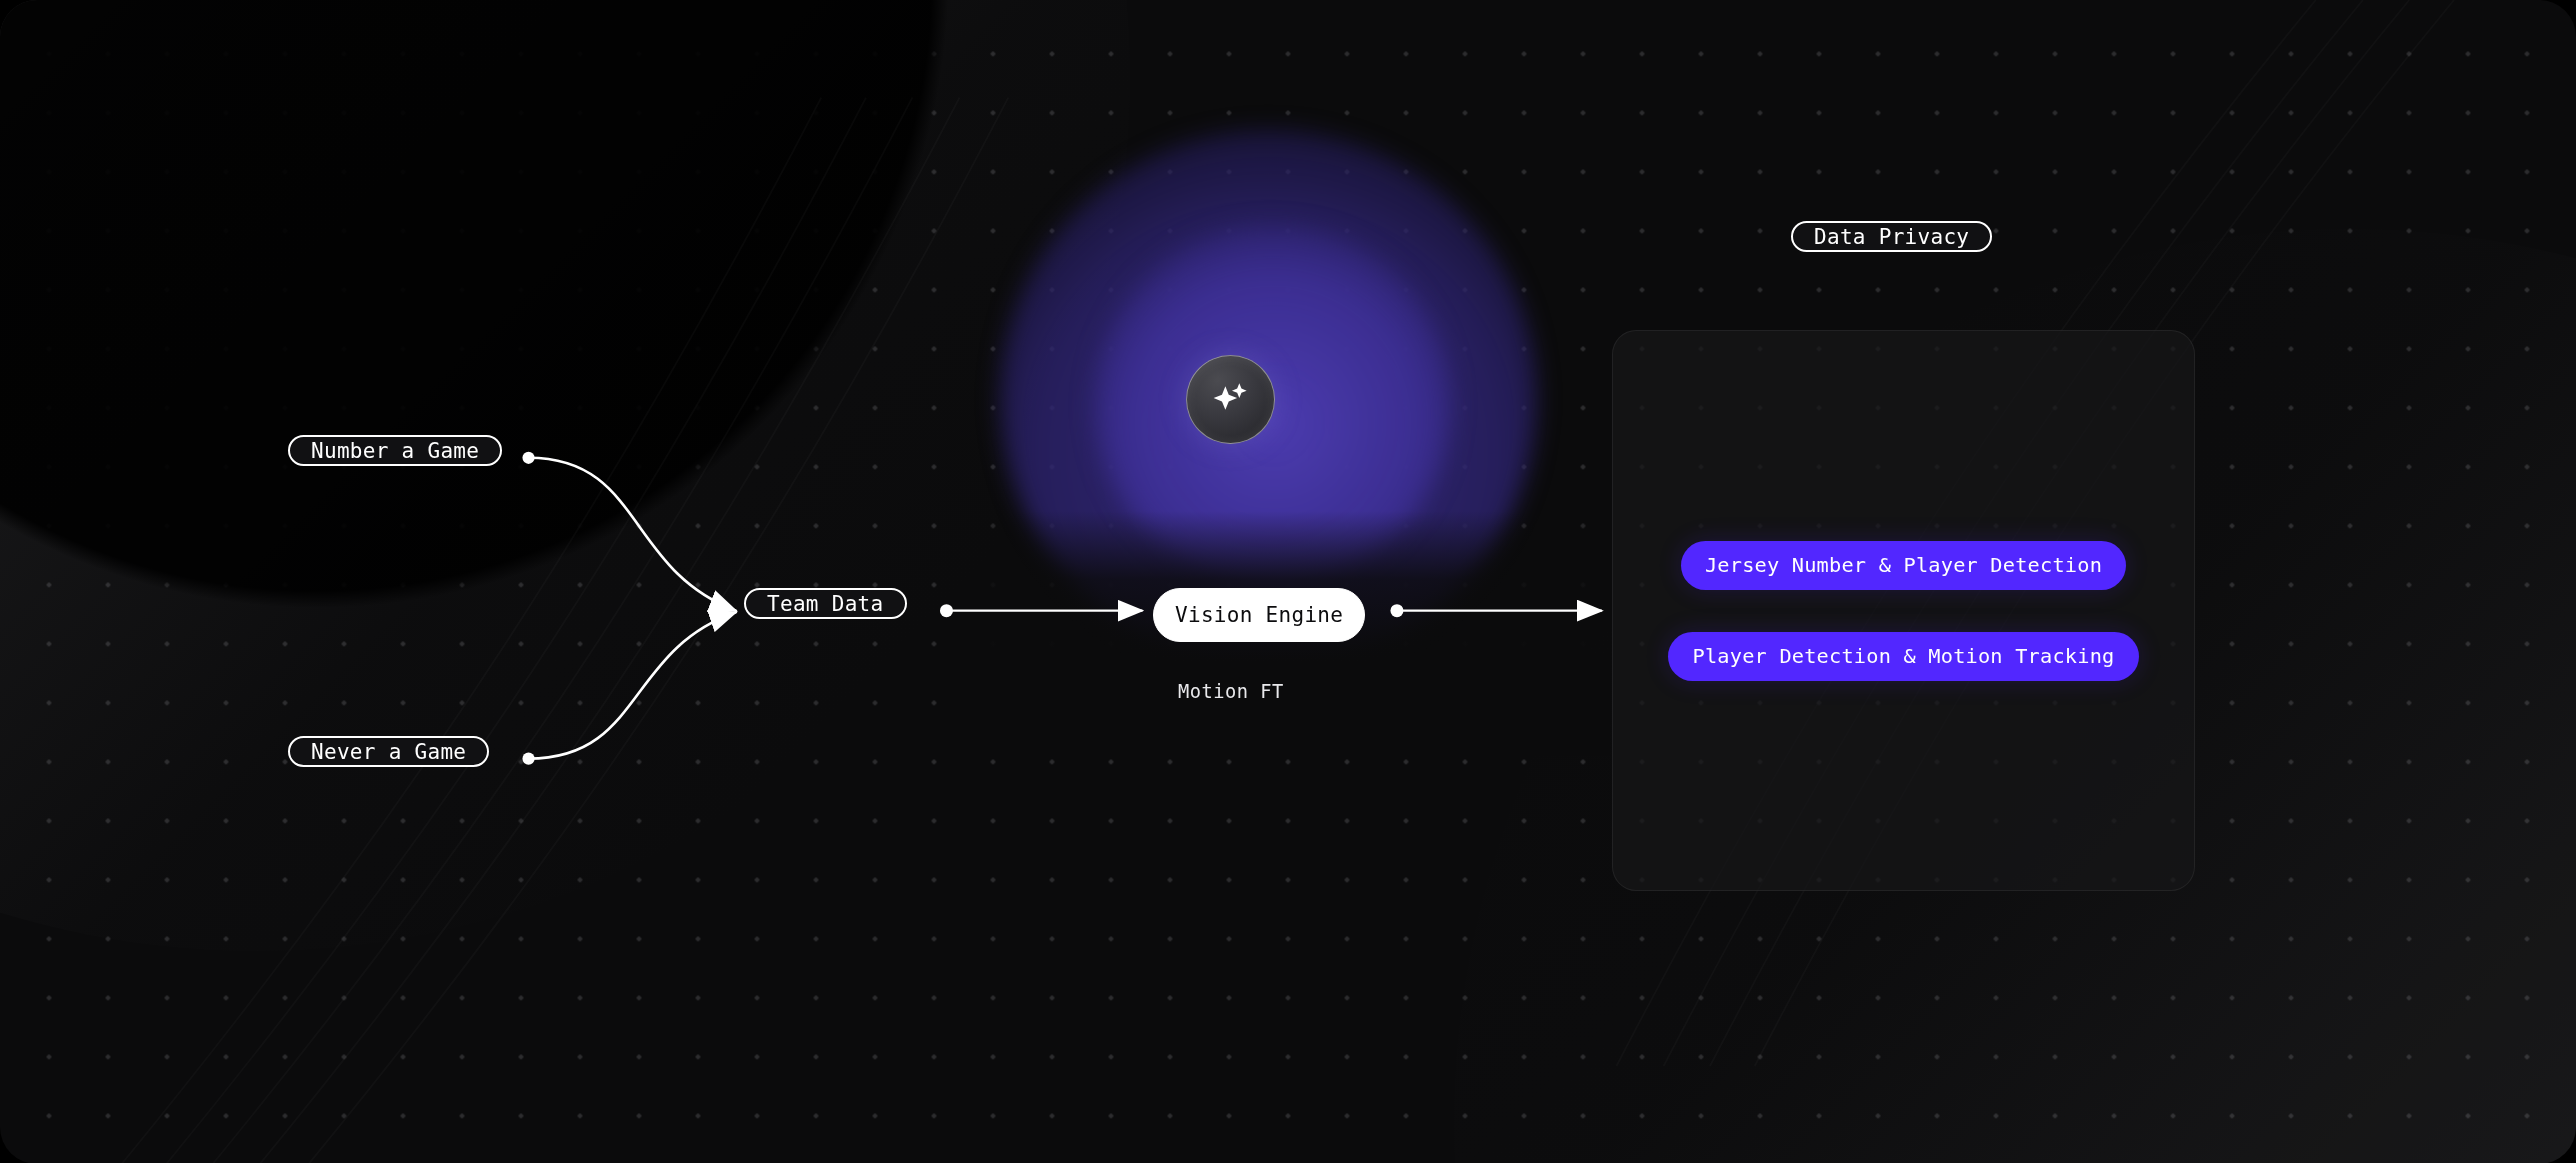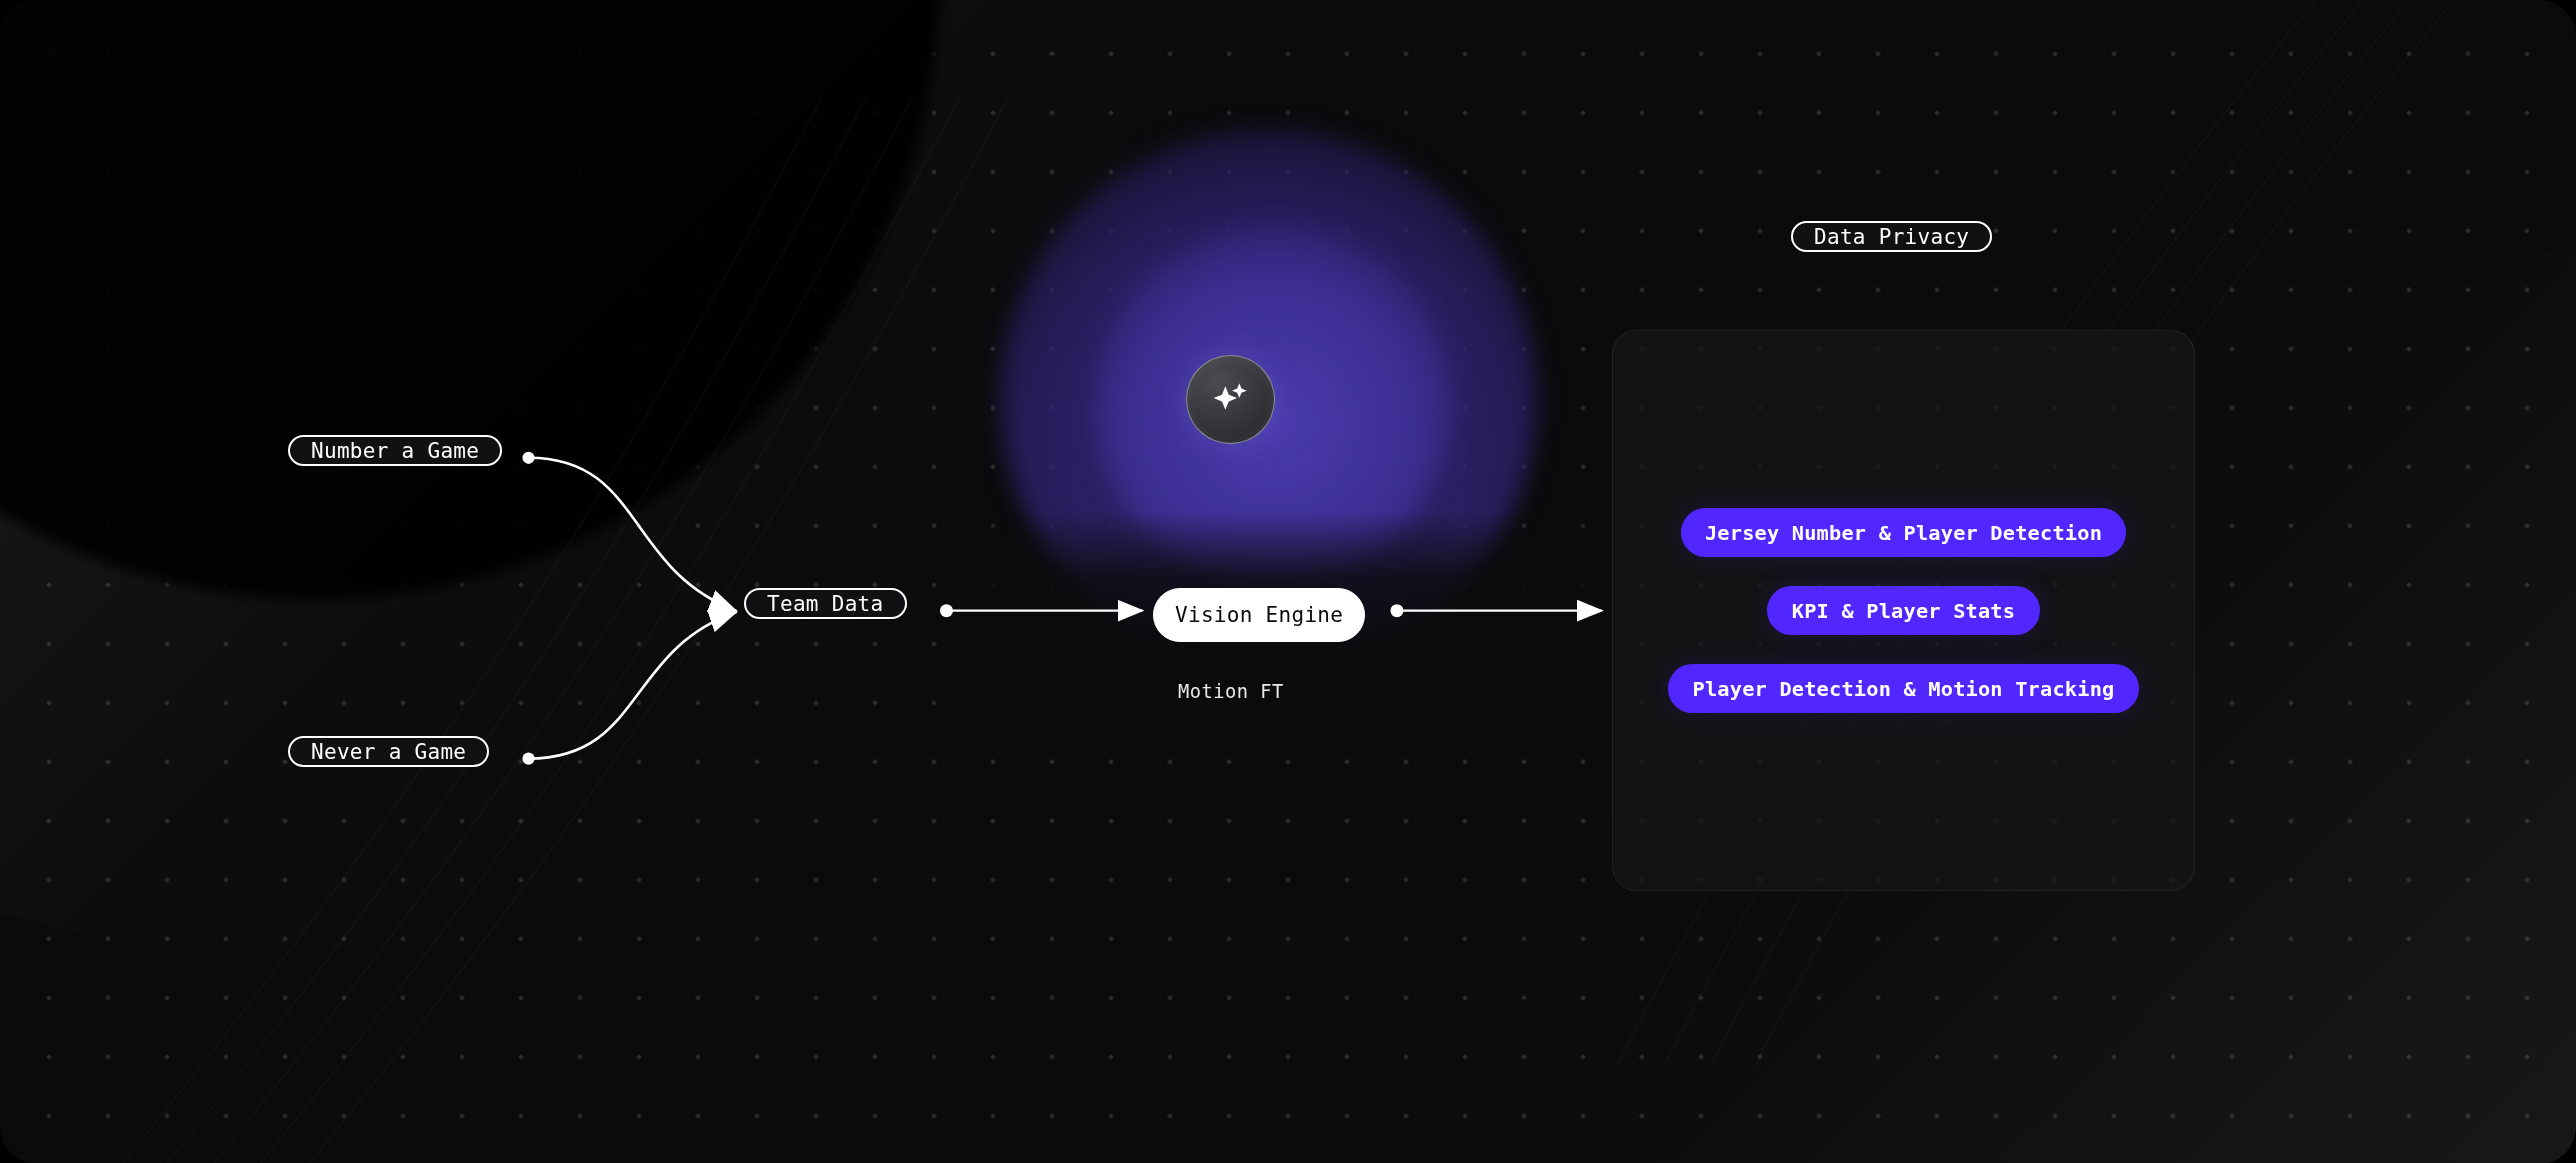--- a/index.html
+++ b/index.html
@@ -185,22 +185,21 @@
     width: 583px;
     height: 561px;
     border-radius: 24.4px;
     background: rgba(22,22,24,0.72);
     border: 1.2px solid rgba(255,255,255,0.065);
     z-index: 8;
     display: flex;
     flex-direction: column;
     align-items: center;
     justify-content: center;
-    gap: 29px;
-    font-weight: bold;
+    gap: 42px;
   }
   .cap-pill {
     height: 49px;
     border-radius: 812px;
     background: #5227ff;
     color: #ffffff;
     font-size: 20.3px;
     letter-spacing: 0.2px;
     display: flex;
     align-items: center;
@@ -295,21 +294,18 @@
 
   <div class="node node-outline" id="node-privacy">
     <span>Data Privacy</span>
   </div>
 
   <div class="panel">
     <div class="cap-pill">
       <span>Jersey Number &amp; Player Detection</span>
     </div>
     <div class="cap-pill">
-      <span>KPI &amp; Player Stats</span>
-    </div>
-    <div class="cap-pill">
       <span>Player Detection &amp; Motion Tracking</span>
     </div>
   </div>
 
 </div>
 
 
 </body></html>

